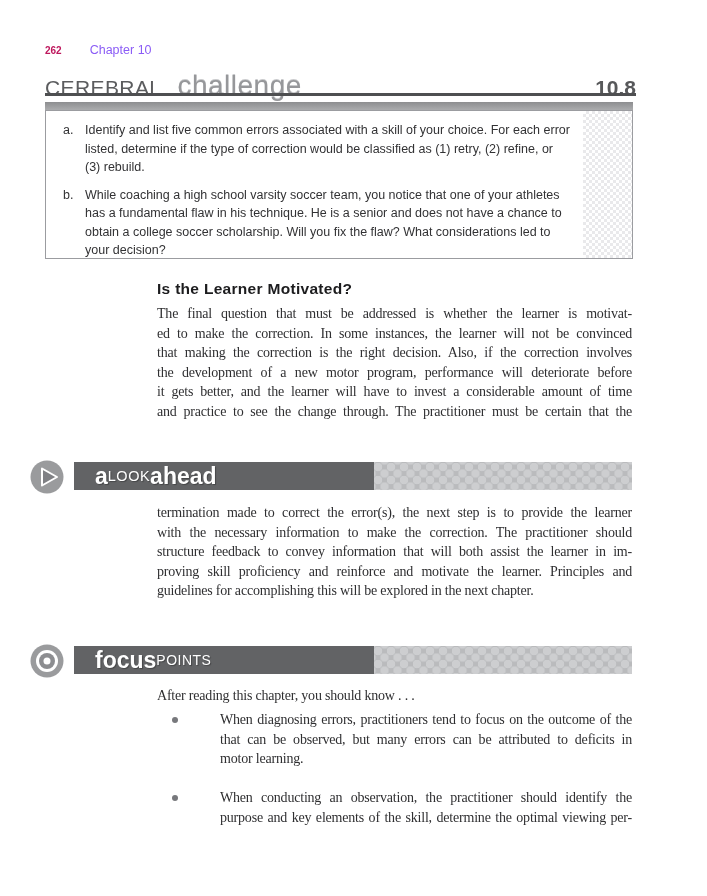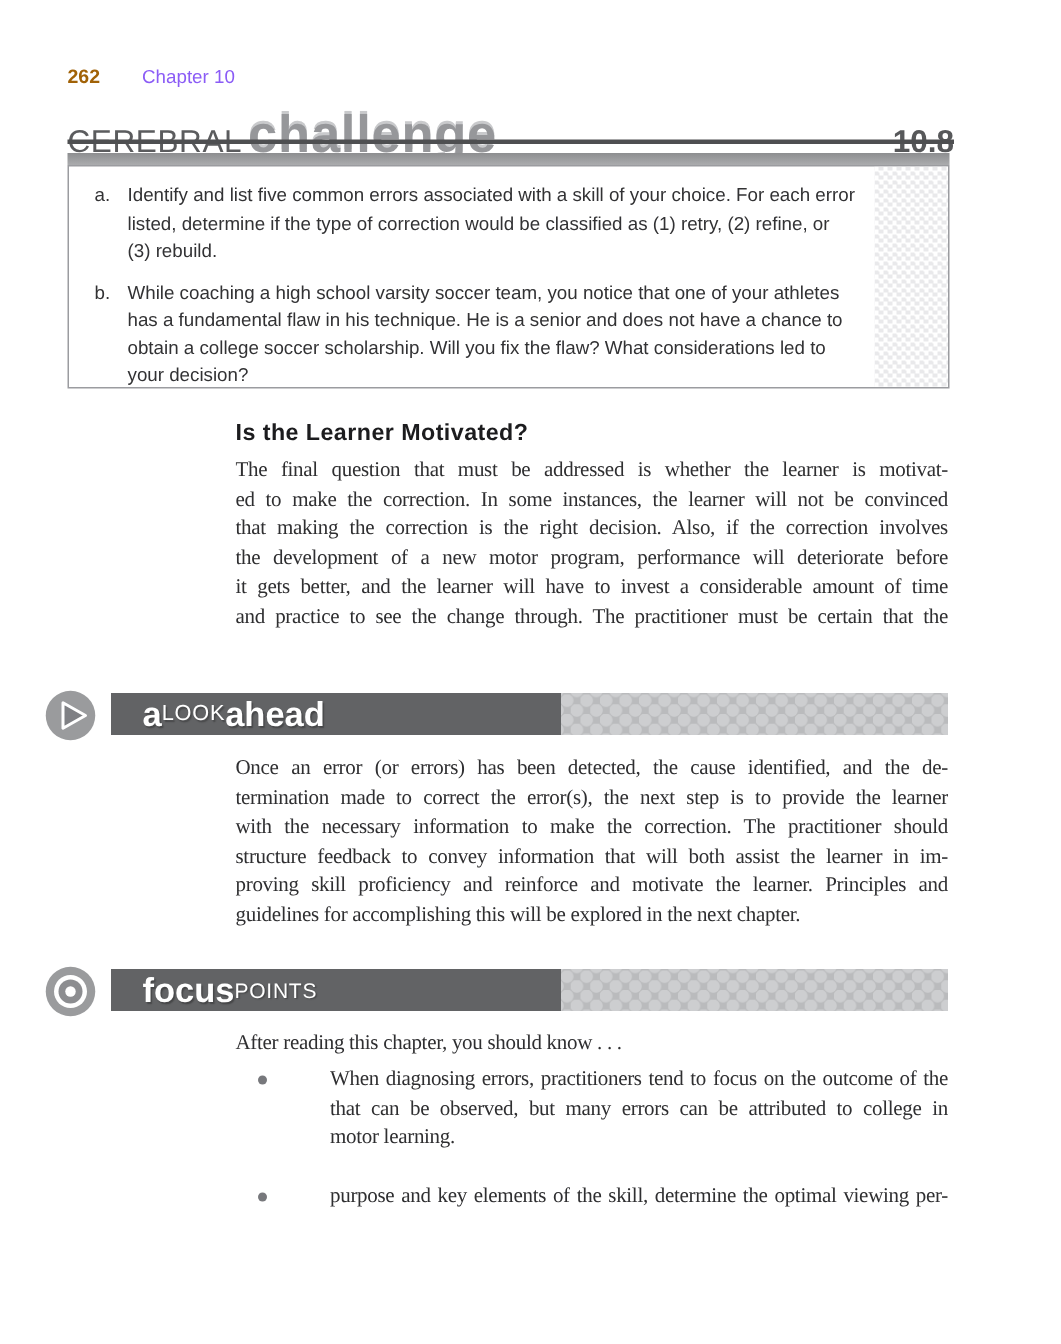--- a/index.html
+++ b/index.html
@@ -12,26 +12,26 @@
     --icon-gray:#9a9b9d;
   }
   *{margin:0;padding:0;box-sizing:border-box;}
   html,body{background:#ffffff;}
   .page{
     position:relative;width:707px;height:896px;background:#ffffff;
     overflow:hidden;font-family:"Liberation Sans",sans-serif;
   }
   
   .running-head{position:absolute;left:45px;top:43px;display:flex;align-items:baseline;}
-  .pg-num{font-size:13px;font-weight:bold;color:#a16207;}
+  .pg-num{font-size:10px;font-weight:bold;color:#be185d;}
   .chap{margin-left:28px;font-size:12.5px;color:#8b5cf6;}
   
   .cc-header{position:absolute;left:45px;top:70px;width:591px;display:flex;align-items:baseline;height:26px;}
   .cc-regular{font-size:21px;color:#5b5c5e;letter-spacing:0.4px;text-align:center;}
-  .cc-bold{font-size:35px;font-weight:bold;color:var(--header-gray);letter-spacing:0.5px;margin-left:4px;text-shadow:0 -1.5px 0 #c9cacc;}
+  .cc-bold{font-size:28px;font-weight:normal;color:var(--header-gray);letter-spacing:0.5px;margin-left:16px;text-shadow:0 -1.5px 0 #c9cacc;}
   .cc-num{margin-left:auto;font-size:21px;font-weight:bold;color:#57585a;}
   .cc-rule{position:absolute;left:45px;top:93px;width:591px;height:2.5px;background:var(--rule-dark);}
   .cc-bar{position:absolute;left:45px;top:102px;width:588px;height:8px;background:linear-gradient(#8d8e90,#abacae);}
   
   .cc-box{
     position:absolute;left:45px;top:110px;width:588px;height:149px;
     border:1px solid #9b9ca0;background:#ffffff;overflow:hidden;
     padding:10px 62px 0 17px;
   }
   .cc-pattern{
@@ -125,21 +125,20 @@
     <polygon points="12,8.5 27,17 12,25.5" fill="#7f8084" stroke="#ffffff" stroke-width="2" stroke-linejoin="round"></polygon>
   </svg>
   <div class="bar-dark bar-la">
     <span class="bt bt-big">a</span>
     <span class="bt bt-small">LOOK</span>
     <span class="bt bt-big">ahead</span>
   </div>
   <div class="bar-dots bar-la"></div>
 
   <div class="para p2">
-    <div class="ln">Once an error (or errors) has been detected, the cause identified, and the de-</div>
     <div class="ln">termination made to correct the error(s), the next step is to provide the learner</div>
     <div class="ln">with the necessary information to make the correction. The practitioner should</div>
     <div class="ln">structure feedback to convey information that will both assist the learner in im-</div>
     <div class="ln">proving skill proficiency and reinforce and motivate the learner. Principles and</div>
     <div class="ln last">guidelines for accomplishing this will be explored in the next chapter.</div>
   </div>
 
   <svg class="banner-icon icon-fp" viewBox="0 0 34 34">
     <circle cx="17" cy="17" r="16.5" fill="#9a9b9d"></circle>
     <circle cx="17" cy="17" r="11" fill="#ffffff"></circle>
@@ -151,25 +150,26 @@
     <span class="bt bt-mid">POINTS</span>
   </div>
   <div class="bar-dots bar-fp"></div>
 
   <div class="fp-intro">After reading this chapter, you should know . . .</div>
 
   <div class="bullet bullet-1">
     <span class="dot"></span>
     <div class="blines">
       <div class="ln">When diagnosing errors, practitioners tend to focus on the outcome of the</div>
-      <div class="ln">that can be observed, but many errors can be attributed to college in</div>
+      <div class="ln">that can be observed, but many errors can be attributed to deficits in</div>
       <div class="ln last">motor learning.</div>
     </div>
   </div>
 
   <div class="bullet bullet-2">
     <span class="dot"></span>
     <div class="blines">
+      <div class="ln">When conducting an observation, the practitioner should identify the</div>
       <div class="ln">purpose and key elements of the skill, determine the optimal viewing per-</div>
     </div>
   </div>
 
 </div>
 
 </body></html>

